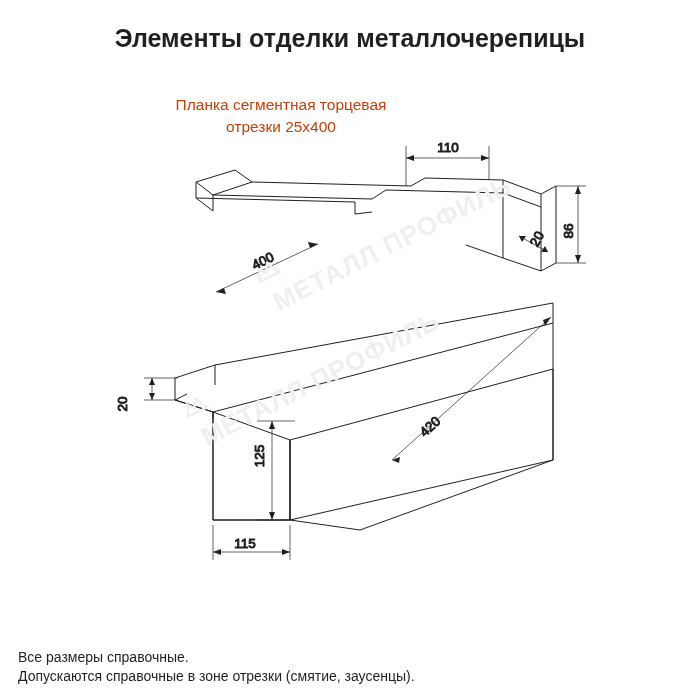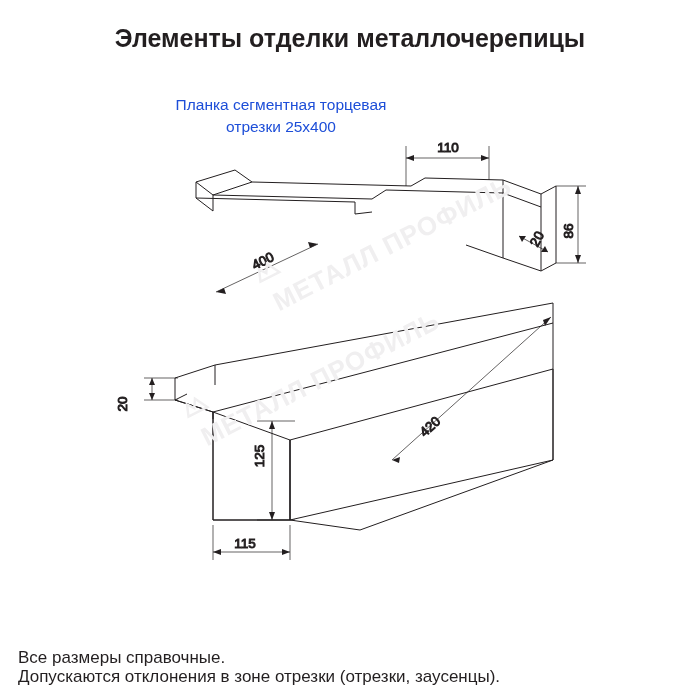--- a/index.html
+++ b/index.html
@@ -32,34 +32,34 @@
     color: #231f20;
   }
   .subtitle {
     position: absolute;
     top: 94px;
     left: 0;
     width: 562px;
     text-align: center;
     font-size: 15.5px;
     line-height: 22px;
-    color: #1d4ed8;
+    color: #c2410c;
   }
   .drawing {
     position: absolute;
     top: 0;
     left: 0;
     width: 700px;
     height: 700px;
   }
   .footnotes {
     position: absolute;
     left: 18px;
     bottom: 14px;
-    font-size: 17px;
+    font-size: 14px;
     line-height: 19px;
     color: #231f20;
   }
   .footnotes div {
     white-space: nowrap;
   }
   .wm {
     position: absolute;
     color: #f0eff0;
     font-weight: bold;
@@ -201,16 +201,16 @@
 
   <svg class="wmlogo" style="left:254px; top:258px; transform: rotate(-27deg);" viewBox="0 0 32 32">
     <path d="M3 24 L8 10 L14 18 L20 8 L29 24 Z" fill="none" stroke="#f0eff0" stroke-width="3"></path>
   </svg>
   <svg class="wmlogo" style="left:182px; top:393px; transform: rotate(-27deg);" viewBox="0 0 32 32">
     <path d="M3 24 L8 10 L14 18 L20 8 L29 24 Z" fill="none" stroke="#f0eff0" stroke-width="3"></path>
   </svg>
 
   <div class="footnotes">
     <div>Все размеры справочные.</div>
-    <div>Допускаются отклонения в зоне отрезки (отрезки, заусенцы).</div>
+    <div>Допускаются справочные в зоне отрезки (смятие, заусенцы).</div>
   </div>
 
 </div>
 
 </body></html>

